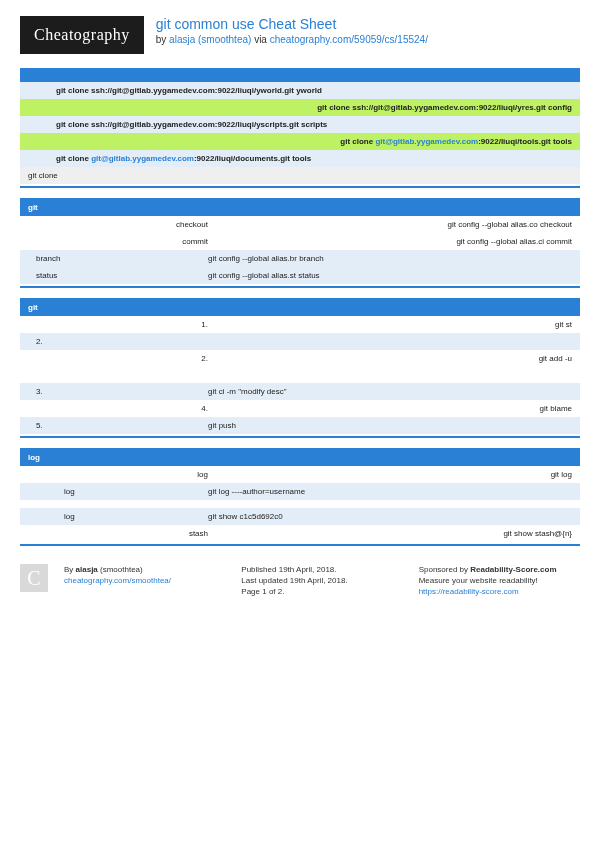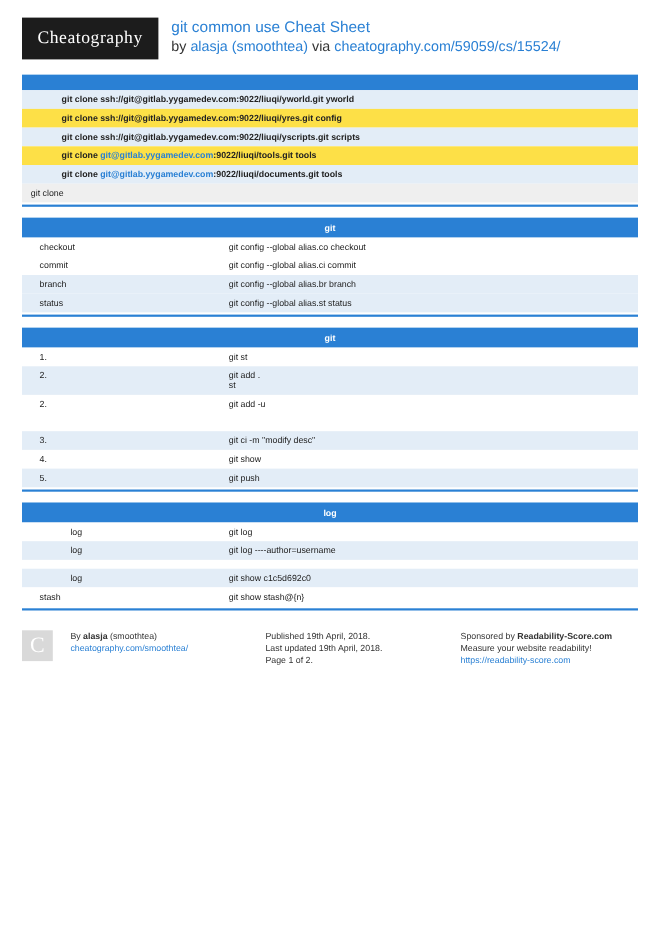--- a/index.html
+++ b/index.html
@@ -2,29 +2,29 @@
 <html><head>
 <meta charset="utf-8">
 <style>
   * { margin: 0; padding: 0; box-sizing: border-box; }
   body { font-family: Arial, Helvetica, sans-serif; font-size: 8px; background: #fff; width: 600px; }
   .page { padding: 16px 20px; }
   .header { display: flex; gap: 12px; margin-bottom: 14px; align-items: flex-start; }
   .logo { background: #1c1c1c; color: #fff; font-family: Georgia, 'Times New Roman', serif; font-size: 16px; padding: 10px 14px; letter-spacing: 0.5px; }
   .title-block { flex: 1; }
   .title { color: #2a80d4; font-size: 14px; font-weight: normal; margin-bottom: 2px; }
-  .byline { color: #333; font-size: 13px; }
+  .byline { color: #333; font-size: 10px; }
   .byline a { color: #2a80d4; text-decoration: none; }
   .section { margin-bottom: 10px; }
-  .sec-head { background: #2a80d4; color: #fff; font-weight: bold; padding: 4px 8px; font-size: 8px; border-top: 1px solid #2a80d4; text-align: center; }
+  .sec-head { background: #2a80d4; color: #fff; font-weight: bold; padding: 4px 8px; font-size: 8px; border-top: 1px solid #2a80d4; }
   .sec-head-empty { background: #2a80d4; height: 14px; border-top: 1px solid #2a80d4; }
   .row { display: flex; padding: 4px 8px; font-size: 8px; color: #222; }
   .row.alt { background: #e3edf7; }
-  .row.plain { background: #fff; }
-  .row.light { background: #fde047; }
+  .row.plain { background: #fff; text-align: right; }
+  .row.light { background: #bef264; justify-content: flex-end; }
   .col1 { width: 180px; flex-shrink: 0; padding-left: 28px; font-weight: bold; }
   .col1n { width: 180px; flex-shrink: 0; padding-left: 8px; }
   .col2 { flex: 1; }
   .row-full { padding: 4px 8px; background: #efefef; font-size: 8px; color: #222; }
   a.link { color: #2a80d4; text-decoration: none; }
   .sec-topline { height: 2px; background: #2a80d4; margin-top: 2px; }
   .footer { display: flex; gap: 16px; padding-top: 8px; margin-top: 8px; font-size: 8px; color: #333; }
   .foot-avatar { width: 28px; height: 28px; background: #d9d9d9; color: #fff; font-family: Georgia, serif; font-size: 20px; display: flex; align-items: center; justify-content: center; flex-shrink: 0; }
   .foot-col { flex: 1; line-height: 1.4; }
   .foot-col a { color: #2a80d4; text-decoration: none; }
@@ -89,33 +89,32 @@
   </div>
 
   <div class="section">
     <div class="sec-head">git</div>
     <div class="row plain">
         <div class="col1n">1.</div>
         <div class="col2">git st</div>
       </div>
     <div class="row alt">
         <div class="col1n">2.</div>
-        <div class="col2"><span>git add .</span><br><span>st</span></div>
       </div>
     <div class="row plain" style="padding-bottom:20px;">
         <div class="col1n">2.</div>
         <div class="col2">git add -u</div>
       </div>
     <div class="row alt">
         <div class="col1n">3.</div>
         <div class="col2">git ci -m "modify desc"</div>
       </div>
     <div class="row plain">
         <div class="col1n">4.</div>
-        <div class="col2">git show</div>
+        <div class="col2">git blame</div>
       </div>
     <div class="row alt">
         <div class="col1n">5.</div>
         <div class="col2">git push</div>
       </div>
     <div class="sec-topline"></div>
   </div>
 
   <div class="section">
     <div class="sec-head">log</div>

